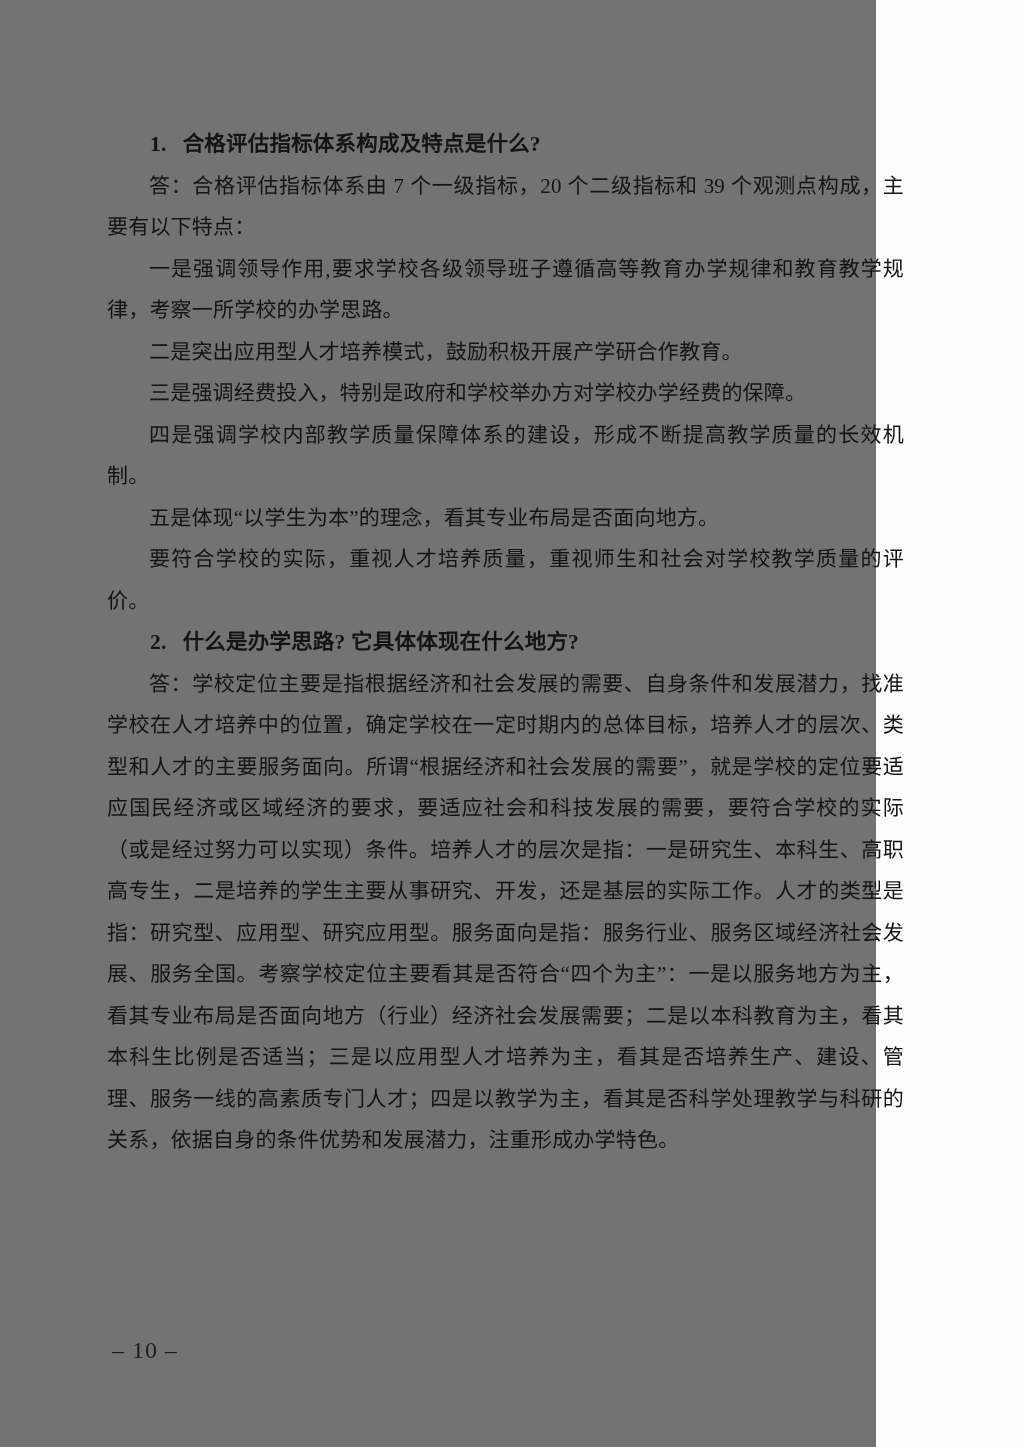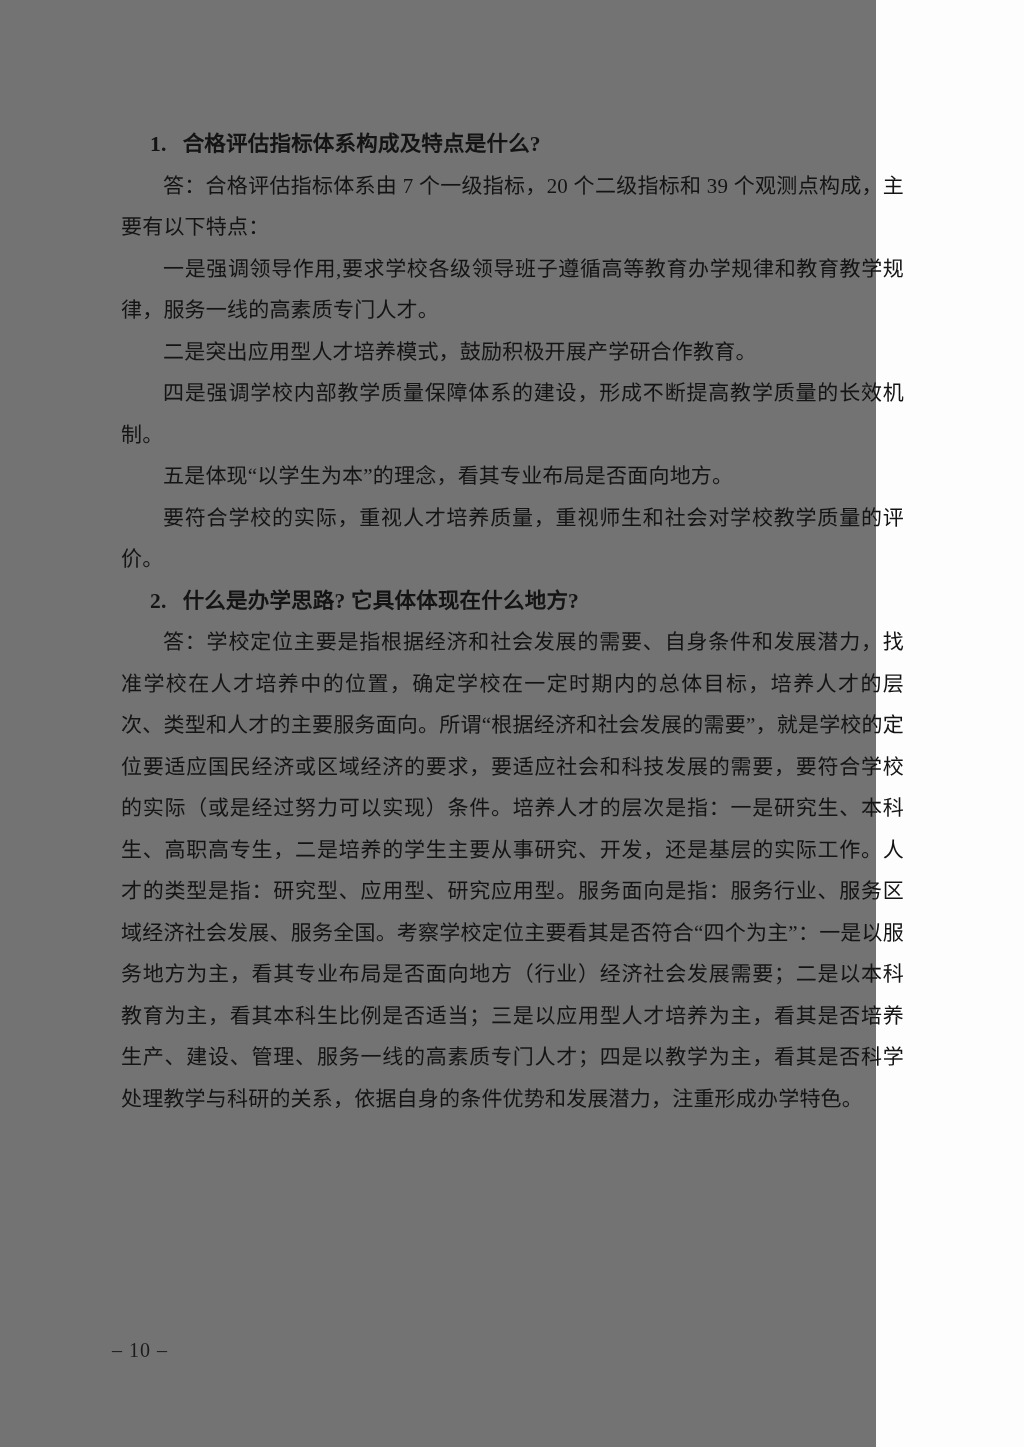--- a/index.html
+++ b/index.html
@@ -40,45 +40,45 @@
   p.question-heading {
     font-weight: bold;
     text-indent: 2em;
     font-size: 21.5px;
   }
   p.question-heading .q-num {
     margin-right: 0.75em;
   }
   p.body-paragraph {
     text-indent: 2em;
-    margin-left: 14px;
   }
   .page-number {
     position: absolute;
     left: 112px;
     top: 1336px;
-    font-size: 20px;
+    font-size: 24px;
     line-height: 28px;
     color: #1c1c1c;
     letter-spacing: 1px;
   }
 </style>
 </head>
 <body>
 
 <div class="page">
   <div class="content">
   <p class="question-heading"><span class="q-num">1.</span><span class="q-text">合格评估指标体系构成及特点是什么?</span></p>
 
   <p class="body-paragraph">答：合格评估指标体系由 7 个一级指标，20 个二级指标和 39 个观测点构成，主要有以下特点：</p>
 
-  <p class="body-paragraph">一是强调领导作用,要求学校各级领导班子遵循高等教育办学规律和教育教学规律，服务一线的高素质专门人才。</p>
+  <p class="body-paragraph">一是强调领导作用,要求学校各级领导班子遵循高等教育办学规律和教育教学规律，考察一所学校的办学思路。</p>
 
   <p class="body-paragraph">二是突出应用型人才培养模式，鼓励积极开展产学研合作教育。</p>
 
+  <p class="body-paragraph">三是强调经费投入，特别是政府和学校举办方对学校办学经费的保障。</p>
 
   <p class="body-paragraph">四是强调学校内部教学质量保障体系的建设，形成不断提高教学质量的长效机制。</p>
 
   <p class="body-paragraph">五是体现“以学生为本”的理念，看其专业布局是否面向地方。</p>
 
   <p class="body-paragraph">要符合学校的实际，重视人才培养质量，重视师生和社会对学校教学质量的评价。</p>
 
   <p class="question-heading"><span class="q-num">2.</span><span class="q-text">什么是办学思路? 它具体体现在什么地方?</span></p>
 
 

